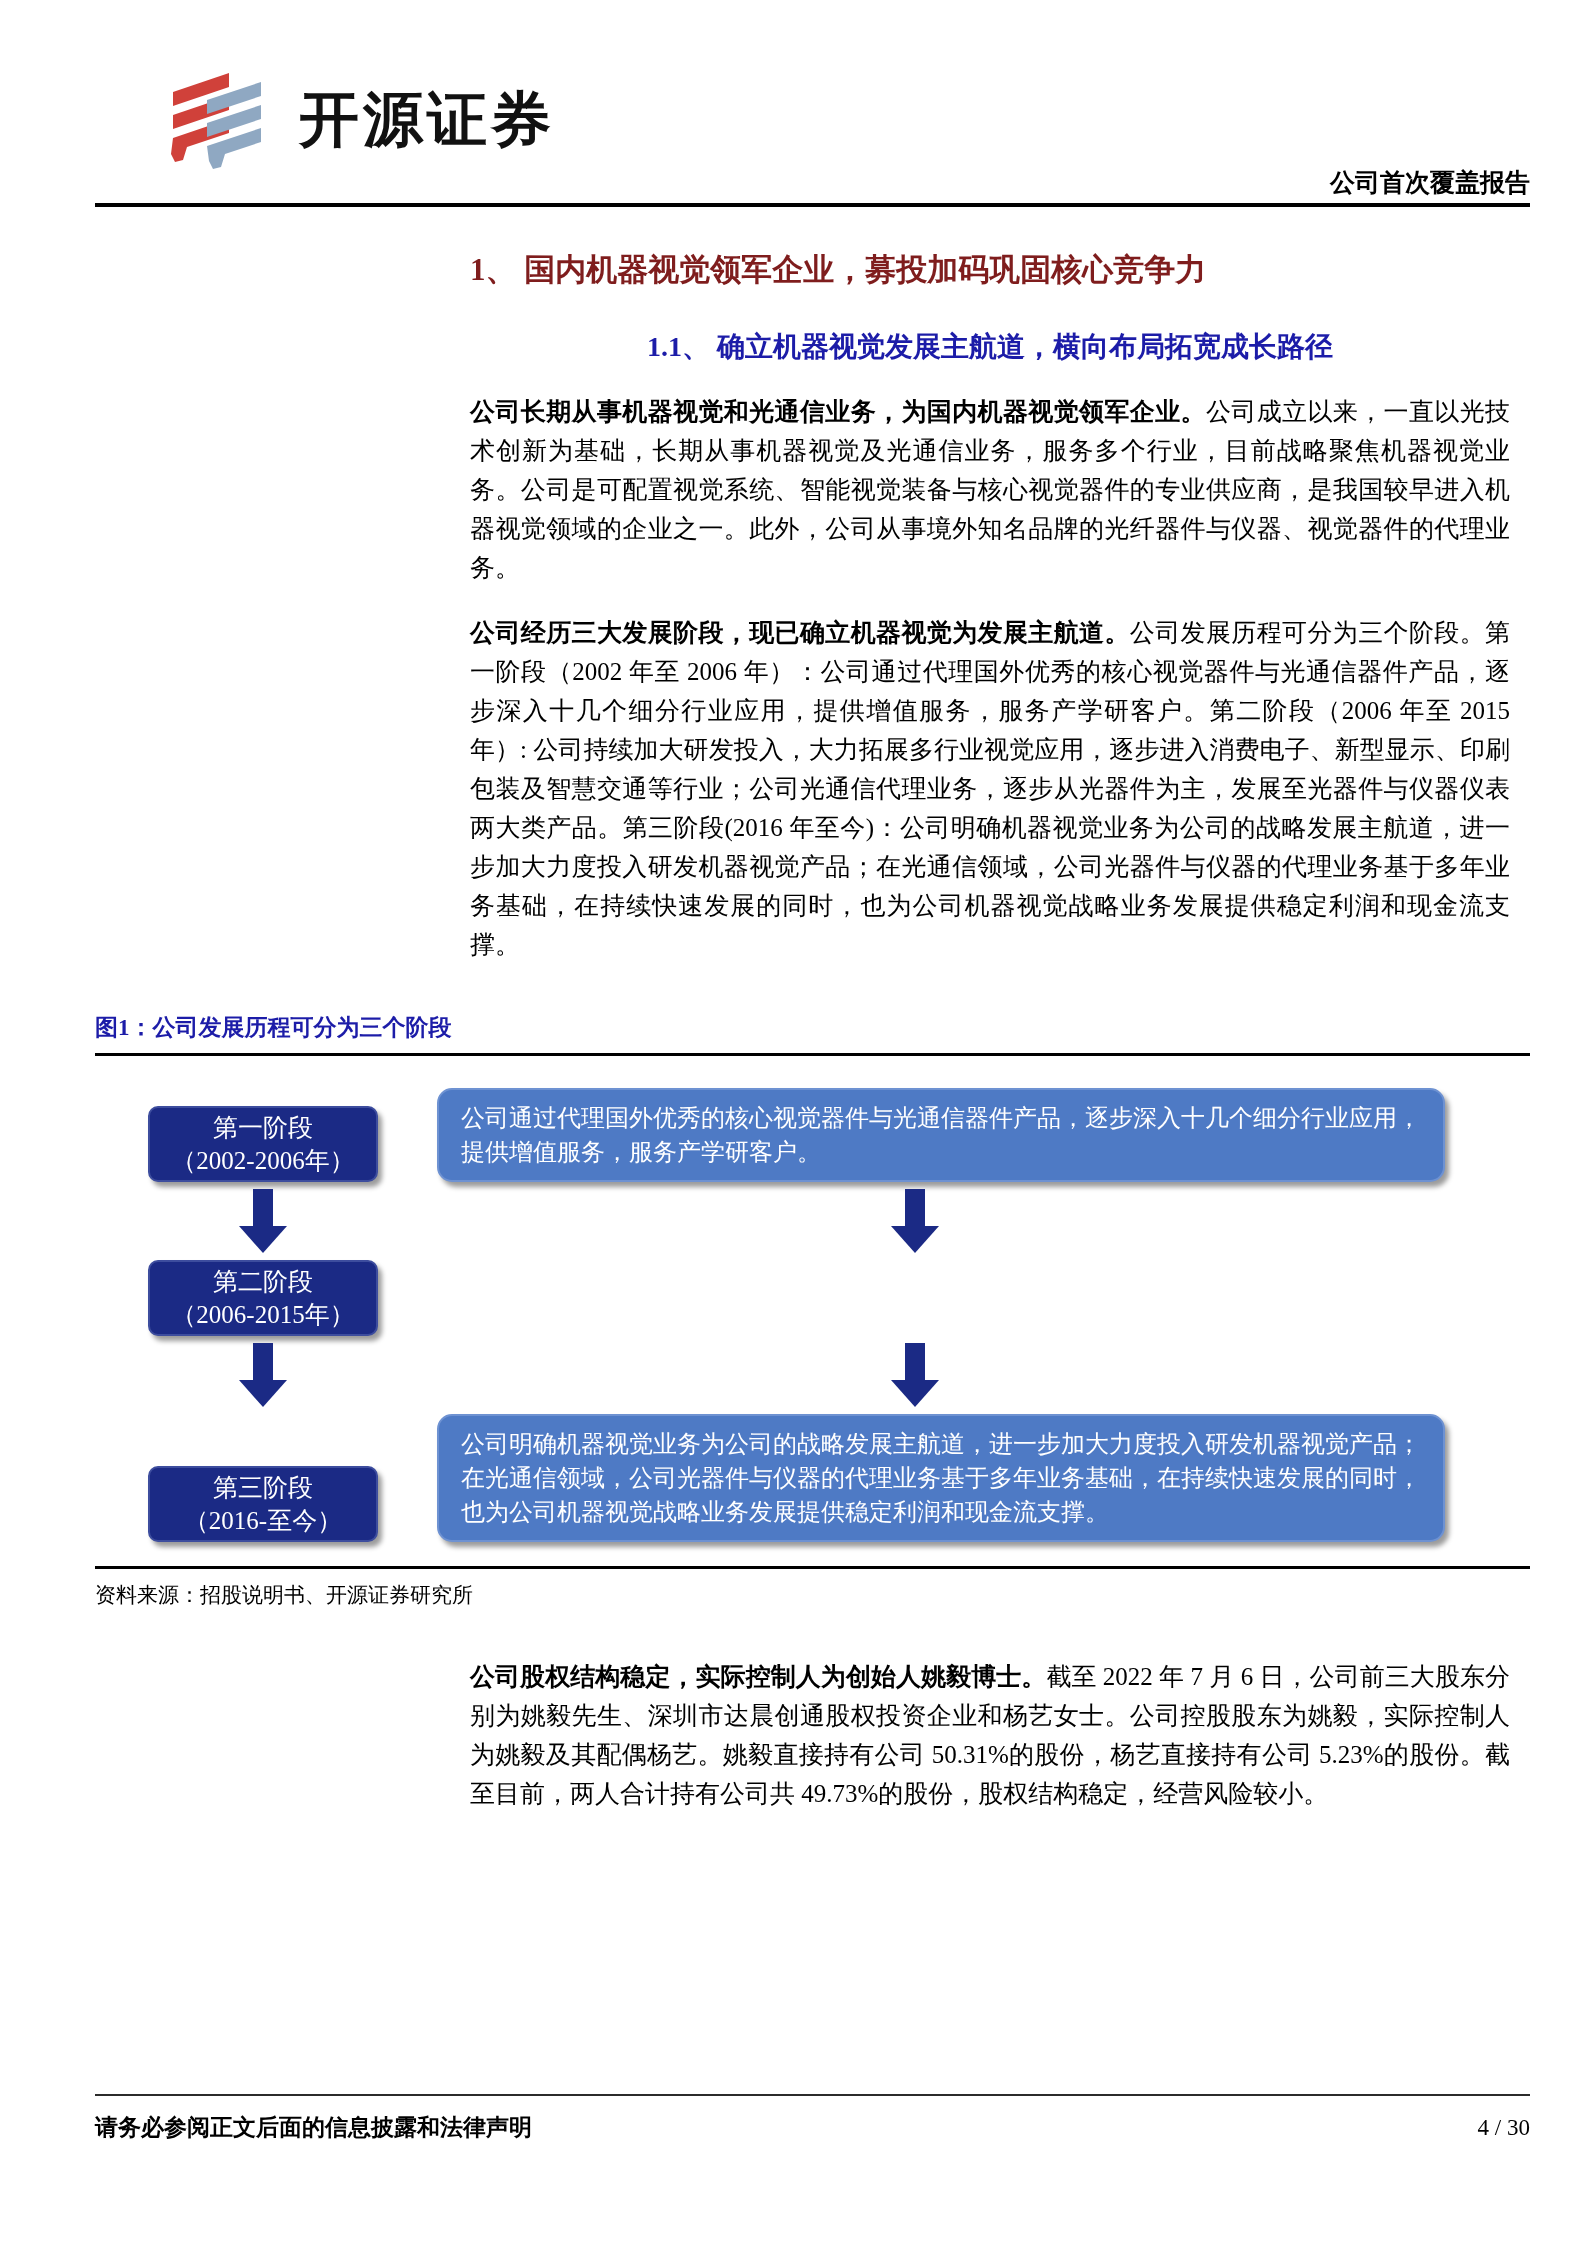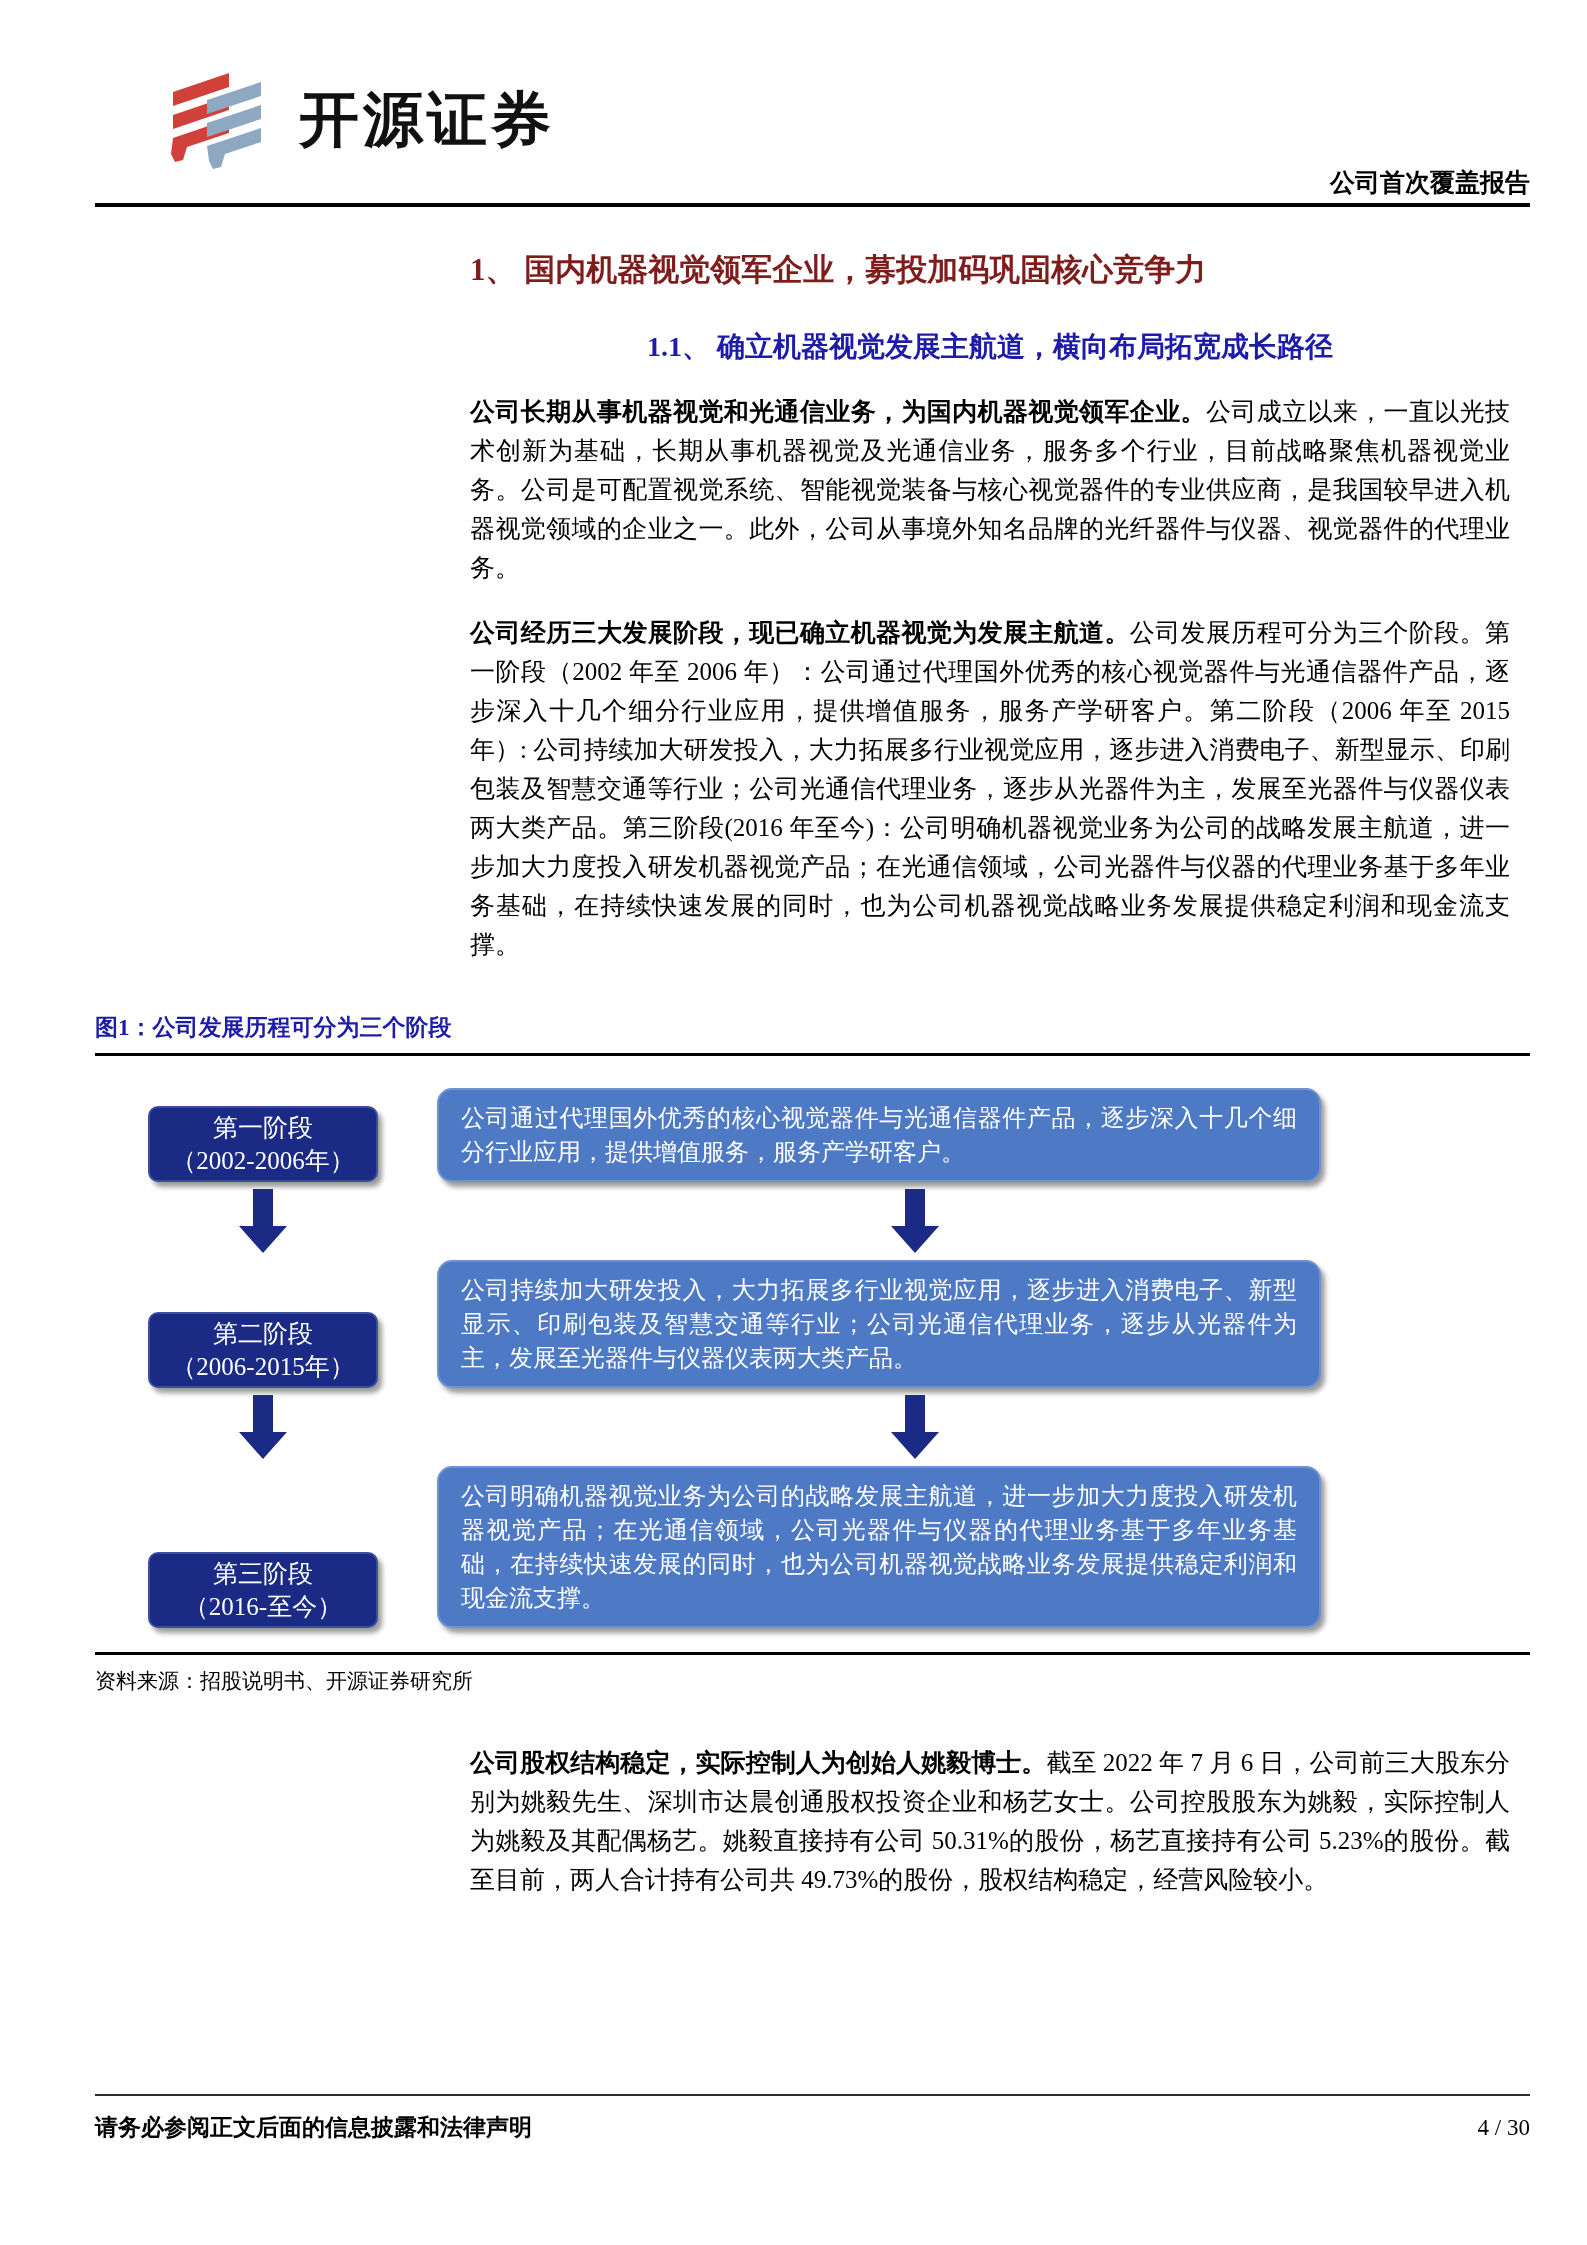--- a/index.html
+++ b/index.html
@@ -38,21 +38,21 @@
   .fig-canvas { padding:32px 0 24px 0; }
   .fig-row { display:flex; align-items:flex-end; }
   .stage-box {
     flex:none; width:230px; margin-left:53px; box-sizing:border-box;
     background:#1b2a85; color:#fff; text-align:center;
     border:2px solid #3d4d9e; border-radius:10px;
     padding:3px 0; font-size:25px; line-height:33px;
     box-shadow:4px 5px 5px #9c9c9c;
   }
   .desc-box {
-    flex:none; width:884px; margin-left:59px; box-sizing:border-box;
+    flex:none; width:1008px; margin-left:59px; box-sizing:border-box;
     background:#4e7ac5; color:#fff;
     border:2px solid #6e92d2; border-radius:15px;
     padding:11px 22px; font-size:24px; line-height:34px;
     text-align:justify; text-justify:inter-ideograph;
     box-shadow:4px 5px 5px #9c9c9c;
   }
   .arrow-row { position:relative; height:78px; }
   .flow-arrow { position:absolute; top:7px; width:48px;
     display:flex; flex-direction:column; align-items:center; }
   .flow-arrow .stem { width:20px; height:37px; background:#1b2a85; }
@@ -131,21 +131,20 @@
               <div class="stem"></div>
               <div class="head"></div>
             </div>
         </div>
 
         <div class="fig-row">
           <div class="stage-box">
             <div>第二阶段</div>
             <div>（2006-2015年）</div>
           </div>
-          <div class="desc-box">公司持续加大研发投入，大力拓展多行业视觉应用，逐步进入消费电子、新型显示、印刷包装及智慧交通等行业；公司光通信代理业务，逐步从光器件为主，发展至光器件与仪器仪表两大类产品。</div>
         </div>
 
         <div class="arrow-row">
           <div class="flow-arrow pos-stage">
               <div class="stem"></div>
               <div class="head"></div>
             </div>
           <div class="flow-arrow pos-desc">
               <div class="stem"></div>
               <div class="head"></div>

